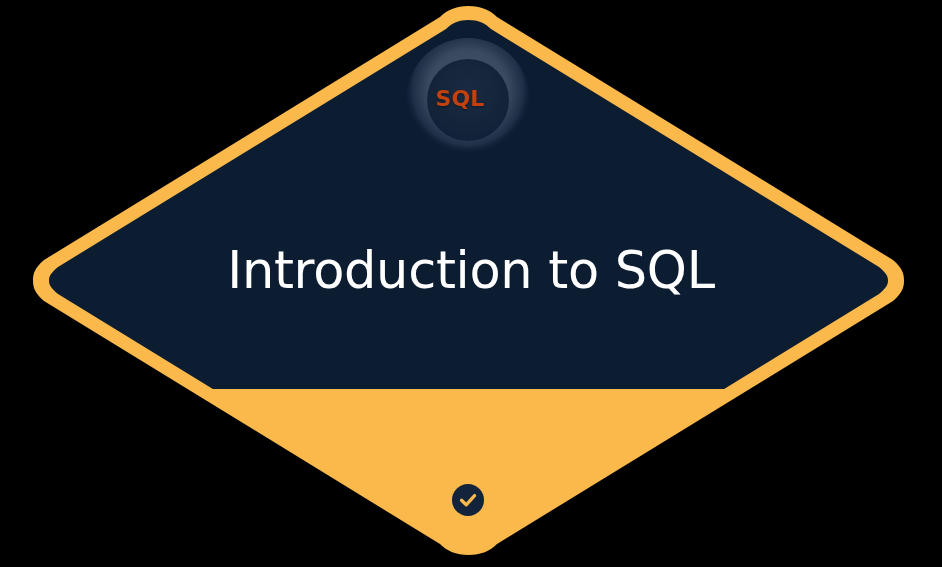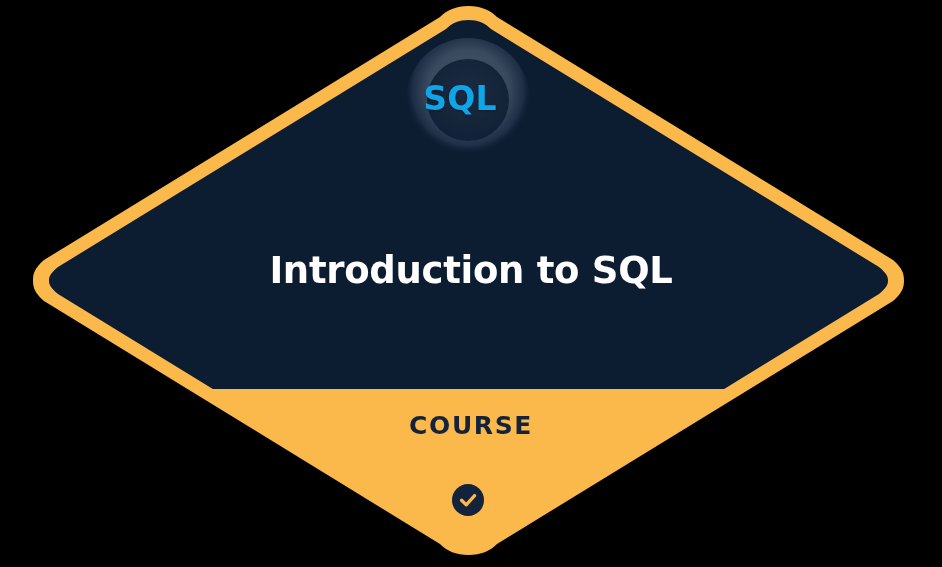--- a/index.html
+++ b/index.html
@@ -45,38 +45,38 @@
   .overlay > * { pointer-events: auto; }
 
   
   #sql-emblem-label {
     position: absolute;
     left: 0;
     top: 76px;
     width: 922px;
     text-align: center;
     transform: translateX(-1px);
-    font-size: 33px;
+    font-size: 22px;
     font-weight: 700;
     letter-spacing: 0.2px;
-    color: #0ea5e9;
+    color: #c2410c;
     line-height: 46px;
     font-family: "DejaVu Sans", "Liberation Sans", sans-serif;
     text-shadow: 0 1px 2px rgba(0,0,0,0.35);
   }
 
   
   #course-title {
     position: absolute;
     left: 0;
     top: 245px;
     width: 942px;
     text-align: center;
-    font-size: 37px;
-    font-weight: 700;
+    font-size: 51px;
+    font-weight: 400;
     letter-spacing: -0.3px;
     color: #FFFFFF;
     line-height: 52px;
     font-family: "DejaVu Sans", "Liberation Sans", sans-serif;
   }
 
   
   #completion-status {
     position: absolute;
     left: 0;
@@ -192,21 +192,20 @@
     </g>
   </svg>
 
   <div class="overlay">
 
     <div id="sql-emblem-label">SQL</div>
 
     <div id="course-title">Introduction to SQL</div>
 
     <div id="completion-status">
-      <span class="status-line">COURSE</span>
     </div>
 
     <div id="completion-check-badge">
       <svg viewBox="0 0 32 32" xmlns="http://www.w3.org/2000/svg">
         <circle cx="16" cy="16" r="16" fill="#13233B"></circle>
         <path d="M 9.5 16.3 L 14.2 20.8 L 22.6 11.6" fill="none" stroke="#FBB94C" stroke-width="3.3" stroke-linecap="round" stroke-linejoin="round"></path>
       </svg>
     </div>
 
   </div>

